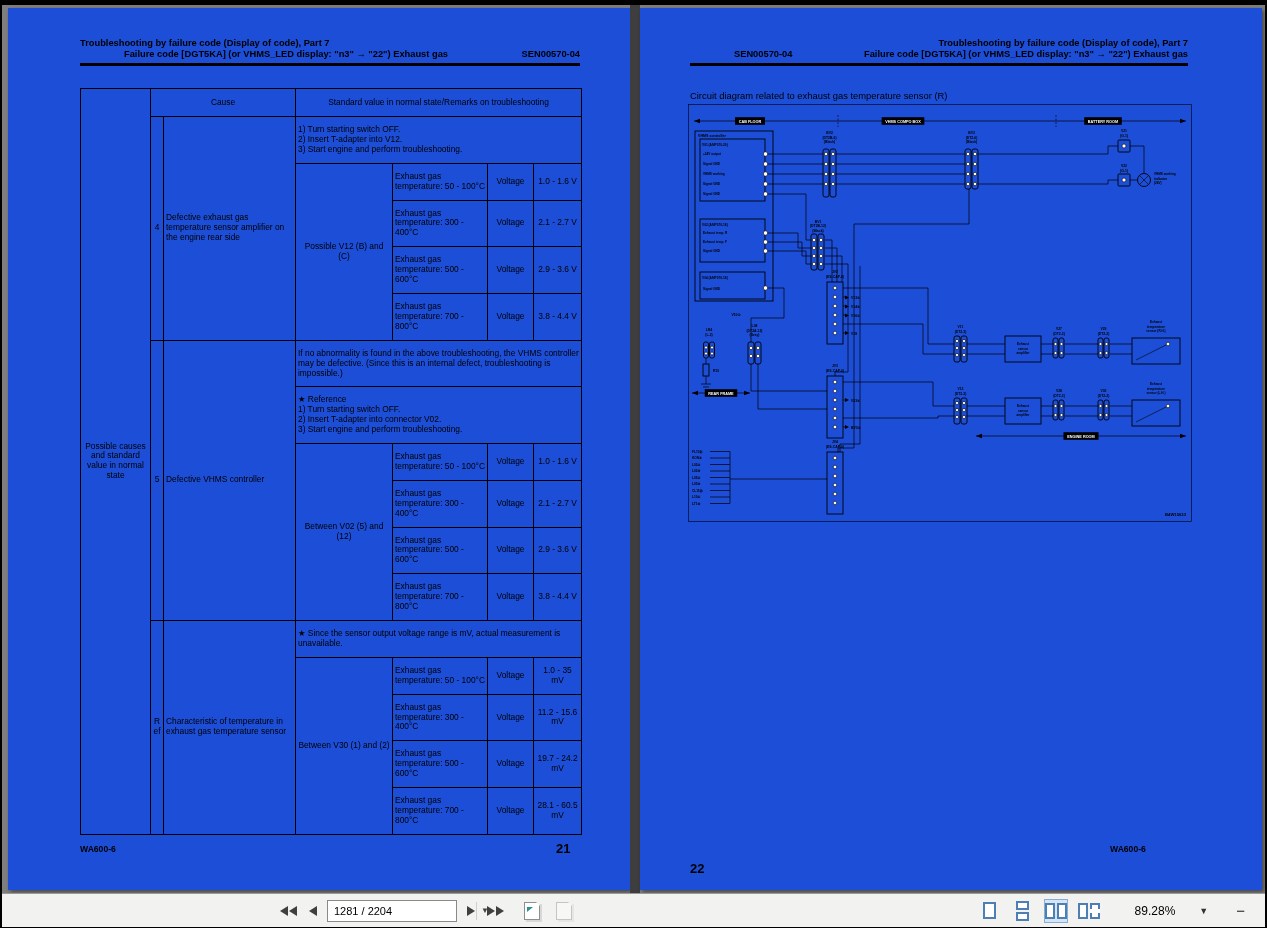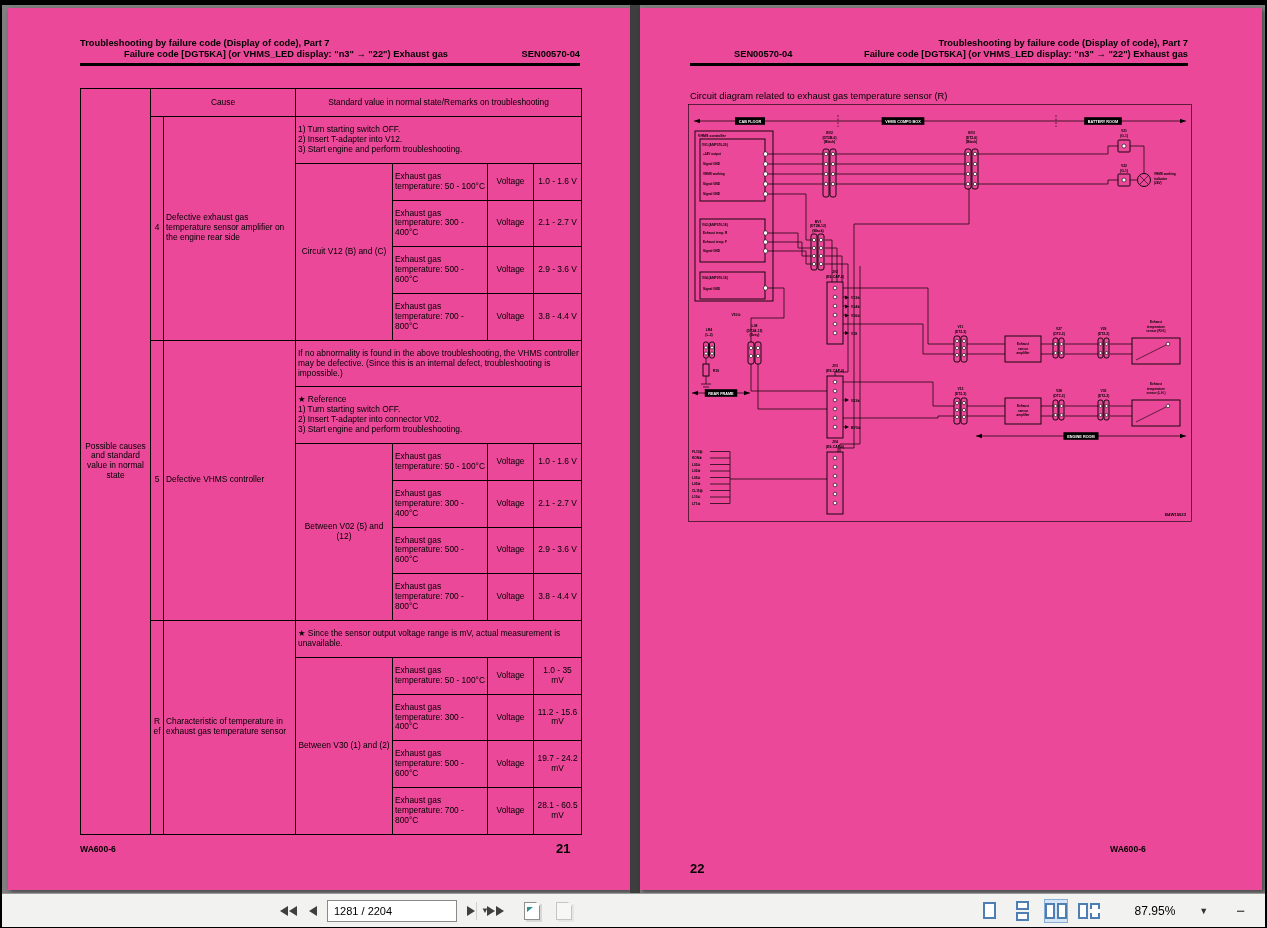--- a/index.html
+++ b/index.html
@@ -1,20 +1,20 @@
 <!DOCTYPE html>
 <html><head>
 <meta charset="utf-8">
 <style>
   html,body{margin:0;padding:0;}
   body{width:1267px;height:928px;overflow:hidden;background:#000;
        font-family:"Liberation Sans",sans-serif;}
   .screen{position:relative;width:1267px;height:928px;background:#000;}
   .canvas{position:absolute;left:2px;top:5px;width:1263px;height:888px;background:#7f7f7f;overflow:hidden;}
-  .page{position:absolute;top:3px;height:882px;width:622px;background:#ec4899;box-shadow:2px 2px 4px rgba(0,0,0,.45);}
+  .page{position:absolute;top:3px;height:882px;width:622px;background:#1d4ed8;box-shadow:2px 2px 4px rgba(0,0,0,.45);}
   .page-left{left:6px;}
   .page-right{left:638px;}
   .page-gap{position:absolute;left:628px;top:0;width:10px;height:100%;background:#3e3e3e;}
 
   
   .hdr{position:absolute;left:72px;width:500px;top:30px;font-weight:bold;font-size:9.3px;line-height:1.2;color:#000;}
   .hdr-row{display:flex;justify-content:space-between;padding-left:44px;}
   .hdr-rule{position:absolute;left:72px;width:500px;top:55px;height:2.5px;background:#000;}
   .rp .hdr{left:50px;width:498px;text-align:right;}
   .rp .hdr-rule{left:50px;width:498px;}
@@ -111,21 +111,21 @@
           </tr>
 
           <tr>
             <td rowspan="5" class="num">4</td>
             <td rowspan="5" class="cause">Defective exhaust gas temperature sensor amplifier on the engine rear side</td>
             <td colspan="4" class="remark">1) Turn starting switch OFF.
 2) Insert T-adapter into V12.
 3) Start engine and perform troubleshooting.</td>
           </tr>
           <tr class="mrow">
-            <td rowspan="4" class="between">Circuit V12 (B) and (C)</td>
+            <td rowspan="4" class="between">Possible V12 (B) and (C)</td>
             <td class="cond">Exhaust gas temperature: 50 - 100°C</td>
             <td class="item">Voltage</td>
             <td class="val">1.0 - 1.6 V</td>
           </tr>
           <tr class="mrow">
             <td class="cond">Exhaust gas temperature: 300 - 400°C</td>
             <td class="item">Voltage</td>
             <td class="val">2.1 - 2.7 V</td>
           </tr>
           <tr class="mrow">
@@ -623,18 +623,18 @@
           </span>
       </button>
       <button class="lay active">
         <span class="pg s3"></span>
           <span class="pg s3"></span>
       </button>
       <button class="lay">
         <span class="pg s3"></span>
           <span class="pg s3" style="border-style:dashed"></span>
       </button>
-      <span class="zoom-label">87.95%</span>
+      <span class="zoom-label">89.28%</span>
       <button class="zoom-caret">▼</button>
       <button class="zoom-minus">−</button>
     </div>
   </div>
 </div>
 
 </body></html>

